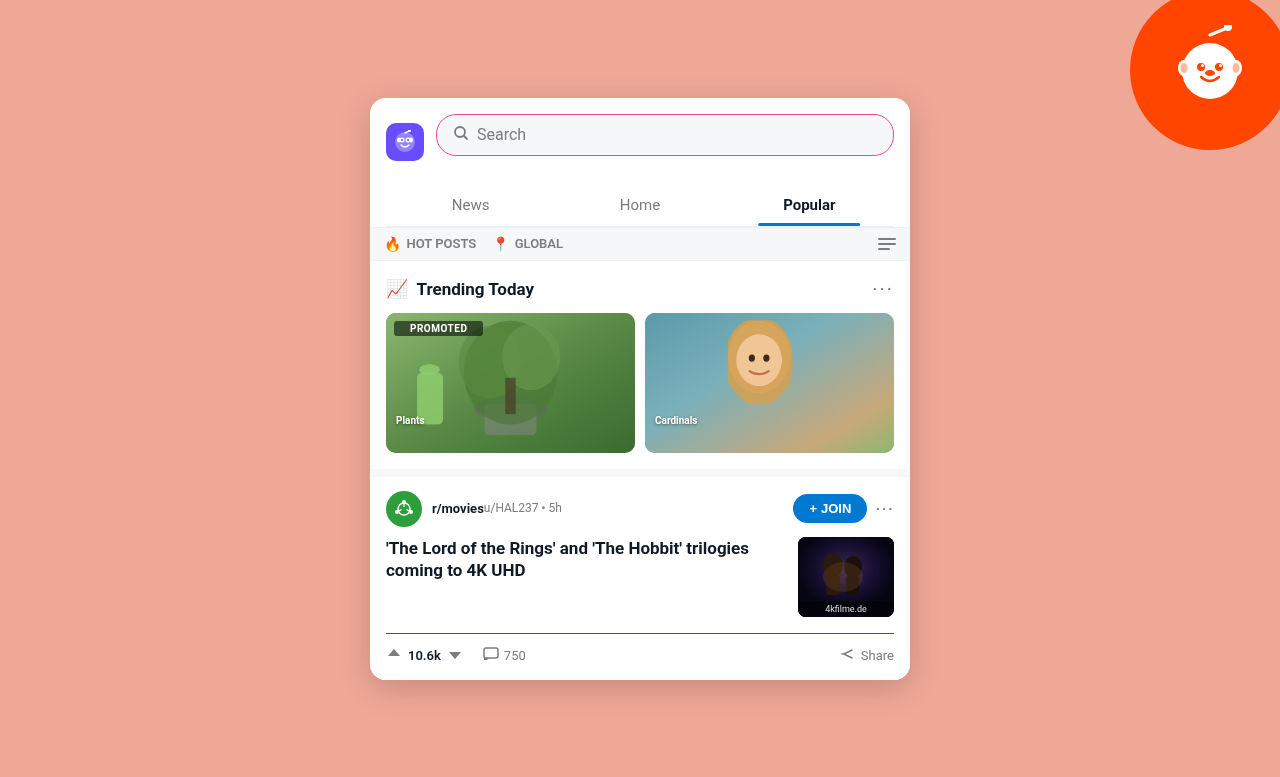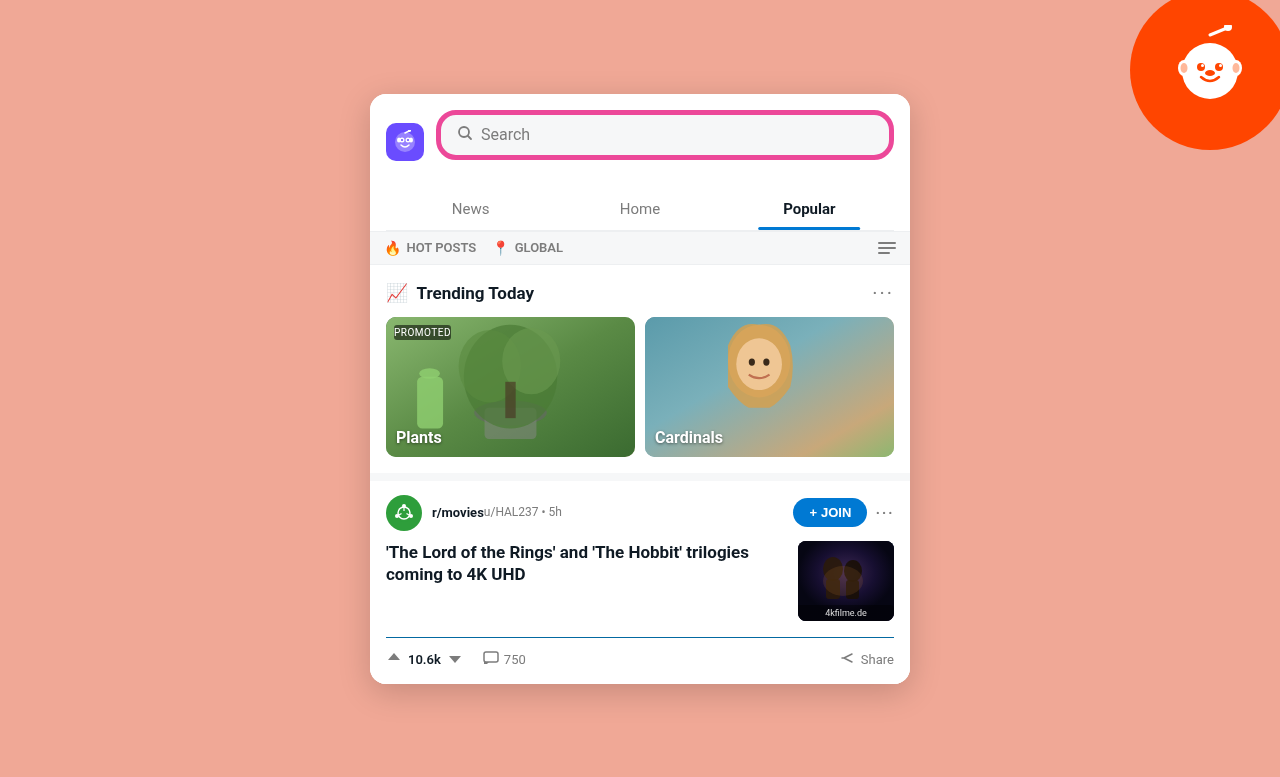--- a/index.html
+++ b/index.html
@@ -41,21 +41,21 @@
     
     .header {
       background: white;
       padding: 16px 16px 0 16px;
       border-bottom: 1px solid #edeff1;
     }
     .search-bar {
       display: flex;
       align-items: center;
       background: #f6f7f8;
-      border: 5px solid #ec4899;
+      border: 1px solid #ec4899;
       border-radius: 20px;
       padding: 10px 16px;
       margin-bottom: 14px;
       gap: 8px;
     }
     .search-icon-svg {
       color: #7c7c7c;
       font-size: 16px;
     }
     .search-text {
@@ -194,37 +194,37 @@
     }
     .img-card {
       flex: 1;
       border-radius: 10px;
       overflow: hidden;
       position: relative;
       height: 140px;
     }
     .img-card-label {
       position: absolute;
-      bottom: 10px;
+      bottom: 27px;
       left: 10px;
       color: white;
-      font-size: 16px;
+      font-size: 10px;
       font-weight: 700;
       text-shadow: 0 1px 3px rgba(0,0,0,0.5);
     }
     .promoted-badge {
       position: absolute;
       top: 8px;
       left: 8px;
       background: rgba(0,0,0,0.55);
       color: white;
       font-size: 10px;
-      padding: 2px 0;
+      padding: 2px 16px;
       border-radius: 3px;
-      font-weight: 400;
+      font-weight: 700;
       letter-spacing: 0.5px;
     }
 
     
     .plants-bg {
       background: linear-gradient(135deg, #3d6e3c 0%, #6aab5e 40%, #a8c89a 70%, #e8d5b0 100%);
     }
     
     .cardinals-bg {
       background: linear-gradient(135deg, #4a7a8a 0%, #6ba3b0 40%, #c8a87a 70%, #8ab870 100%);

